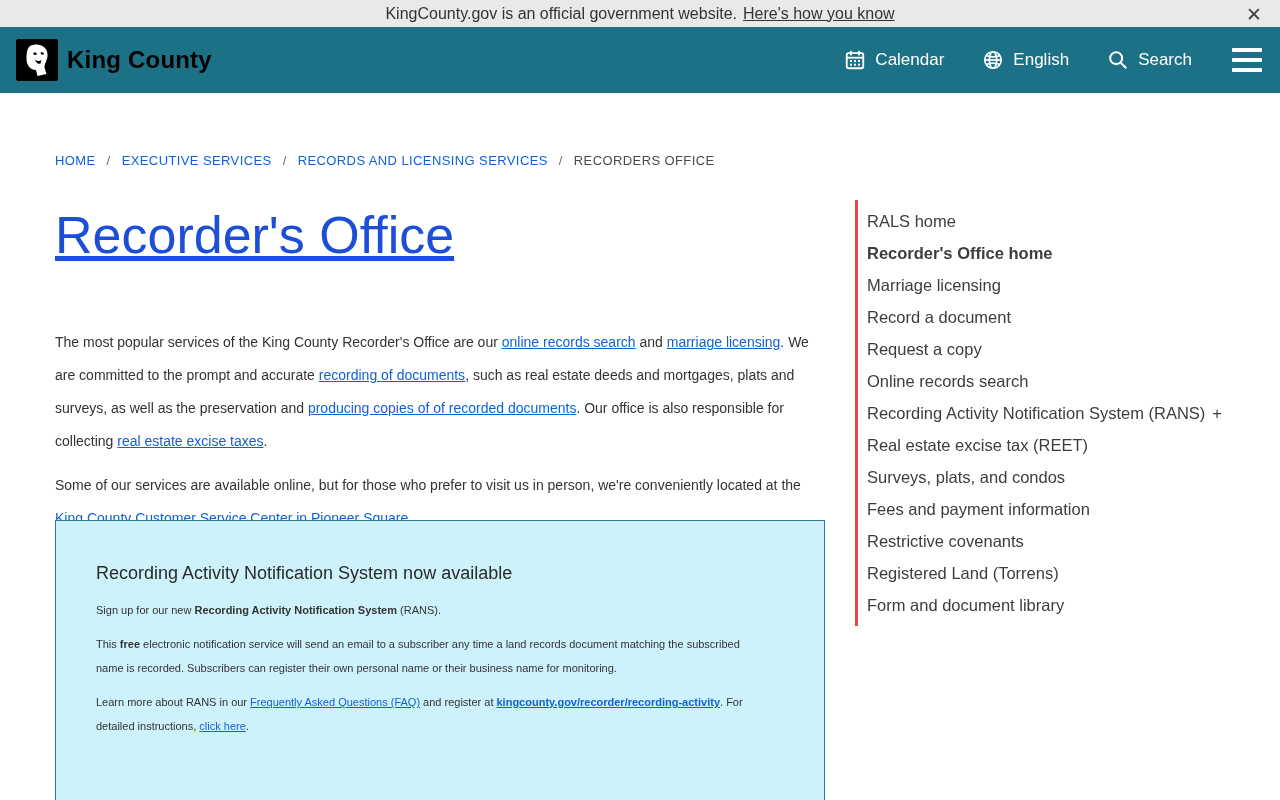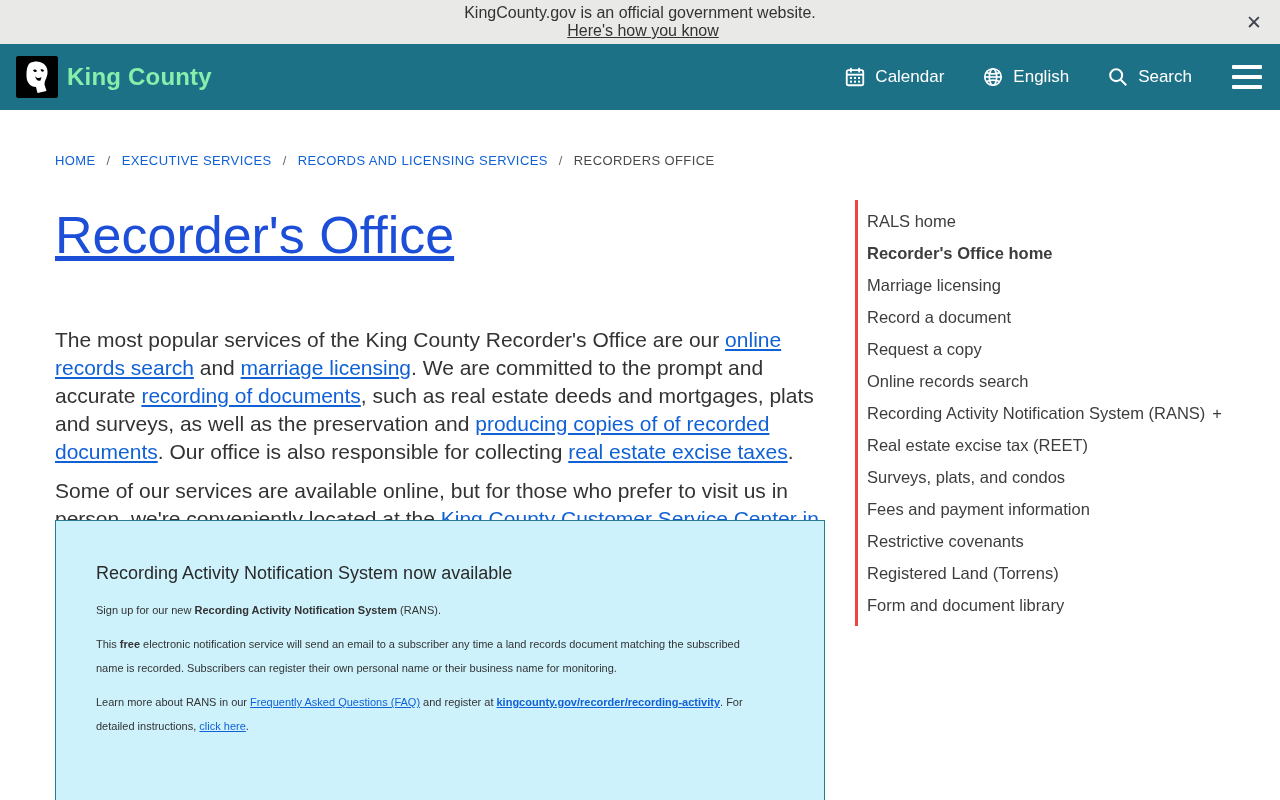--- a/index.html
+++ b/index.html
@@ -13,29 +13,28 @@
   .page {
     position: relative;
     width: 1280px;
     height: 800px;
     overflow: hidden;
     background: #ffffff;
   }
 
   
   .gov-banner {
-    height: 44px;
+    height: 27px;
     background: #e9e9e7;
     display: flex;
     align-items: center;
     justify-content: center;
     position: relative;
     font-size: 16px;
     color: #333;
-    flex-direction: column;
   }
   .gov-banner .banner-link {
     color: #333;
     text-decoration: underline;
     margin-left: 6px;
     cursor: pointer;
   }
   .banner-close {
     position: absolute;
     right: 16px;
@@ -60,21 +59,21 @@
   }
   .logo { display: flex; align-items: center; gap: 9px; text-decoration: none; }
   .logo-mark {
     width: 42px; height: 42px;
     background: #000;
     border-radius: 3px;
     display: flex; align-items: center; justify-content: center;
     overflow: hidden;
   }
   .logo-text {
-    color: #86efac;
+    color: #000000;
     font-size: 24px;
     font-weight: bold;
     letter-spacing: .2px;
   }
   .header-nav {
     margin-left: auto;
     display: flex;
     align-items: center;
     gap: 38px;
   }
@@ -123,22 +122,22 @@
     text-decoration: underline;
   }
   .intro {
     position: absolute;
     left: 55px;
     top: 326px;
     width: 775px;
   }
   .para {
     margin: 0 0 11px;
-    font-size: 21px;
-    line-height: 28px;
+    font-size: 14px;
+    line-height: 33px;
     color: #333;
   }
   a.link { color: #1161d6; text-decoration: underline; cursor: pointer; }
   .bold { font-weight: bold; }
 
   
   .callout {
     position: absolute;
     left: 55px;
     top: 520px;

